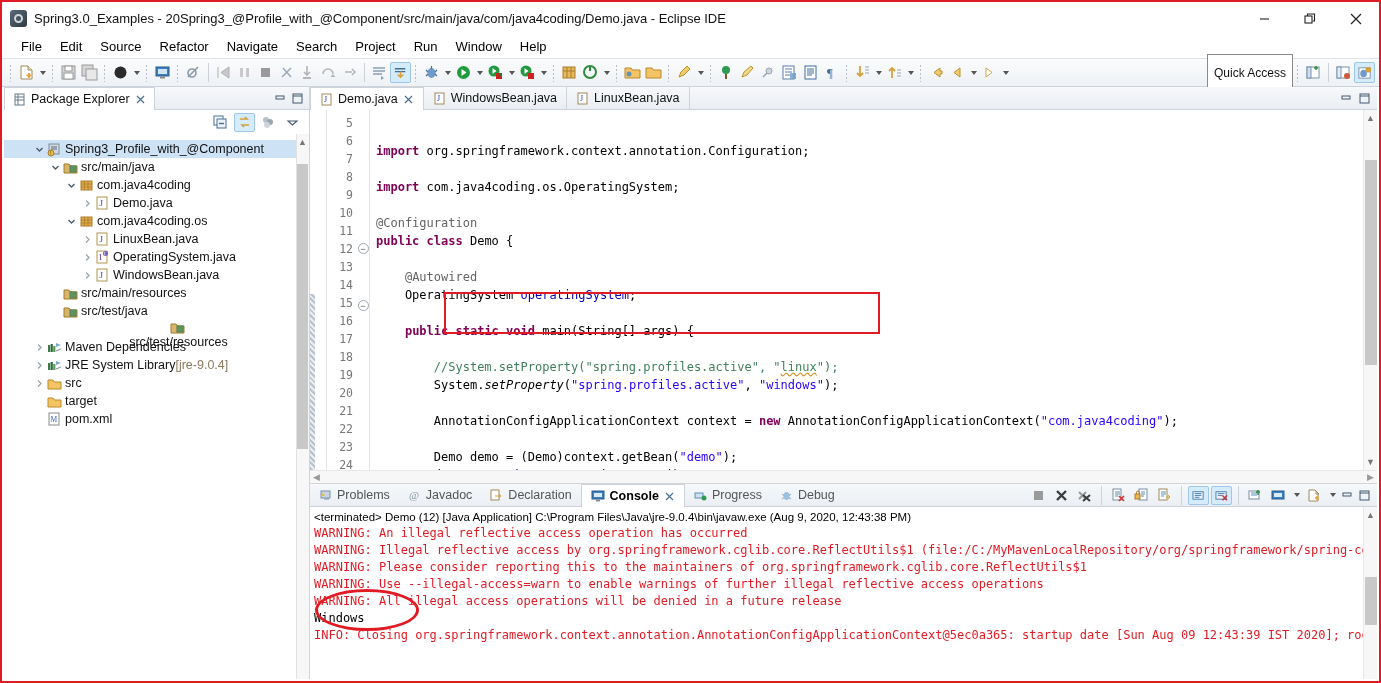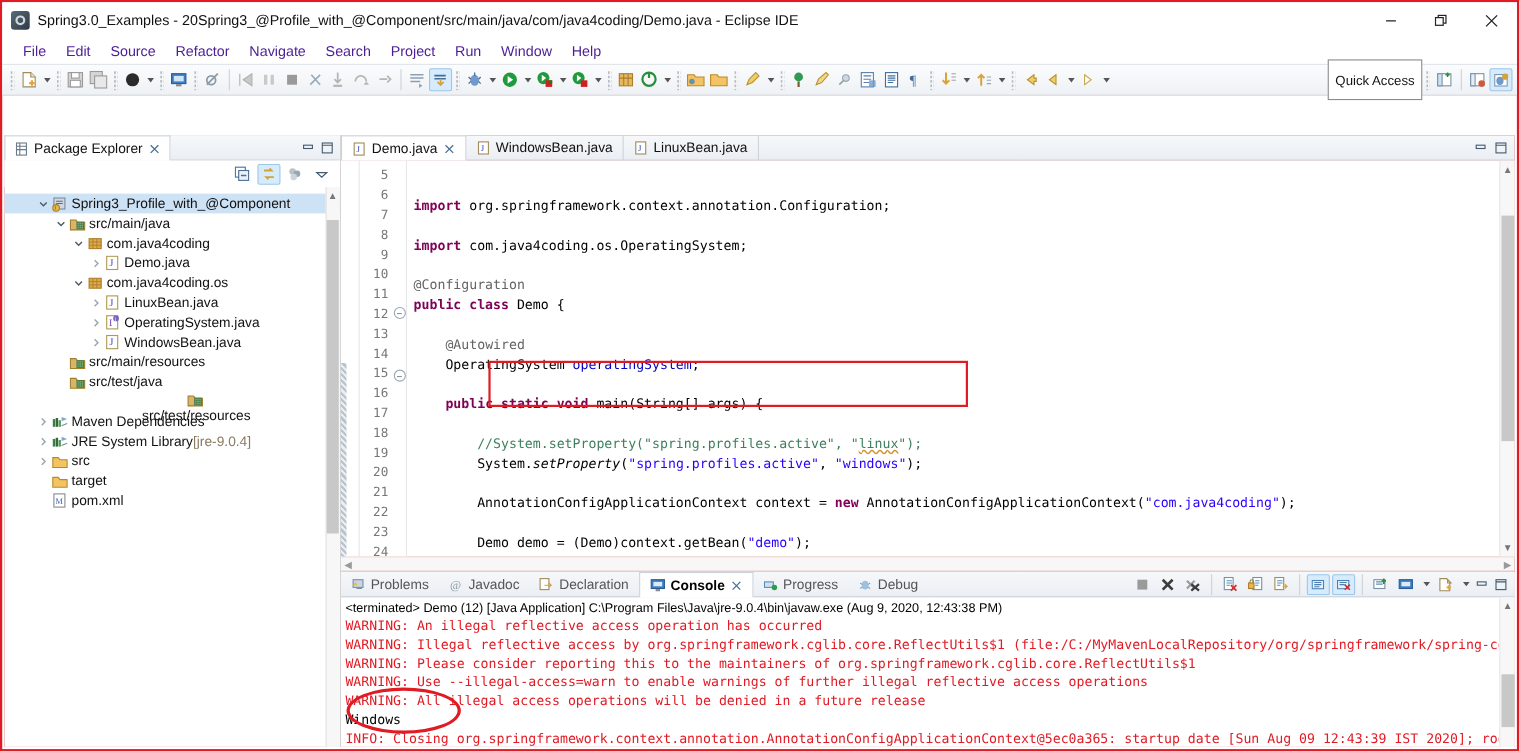--- a/index.html
+++ b/index.html
@@ -29,21 +29,21 @@
     background:linear-gradient(135deg,#5a6a78,#2d3a45);
     display:flex;align-items:center;justify-content:center;
     margin-right:7px;flex:none;
   }
   .title-icon .ring{width:9px;height:9px;border:2px solid #cfd8de;border-radius:50%;}
   .title-text{font-size:13px;color:#111;white-space:nowrap;}
   .wincontrols{margin-left:auto;display:flex;height:33px;}
   .wc{width:46px;height:33px;display:flex;align-items:center;justify-content:center;color:#222;font-size:14px;}
   
   .menubar{height:23px;display:flex;align-items:center;padding-left:10px;background:#fff;gap:0px;}
-  .menuitem{padding:3px 9px;font-size:13px;color:#4c1d95;white-space:nowrap;}
+  .menuitem{padding:3px 9px;font-size:13px;color:#000000;white-space:nowrap;}
   
   .toolbar{
     height:29px;background:linear-gradient(#fbfcfd,#eef1f5);
     border-top:1px solid #dfe3e8;border-bottom:1px solid #cfd4da;
     display:flex;align-items:center;padding:0 4px;gap:0px;
   }
   .tgrip{width:4px;height:18px;margin:0 3px;
     background-image:radial-gradient(circle,#b9bec4 1px,transparent 1px);
     background-size:3px 4px;flex:none;}
   .tsep{width:1px;height:19px;background:#cdd2d8;margin:0 4px;flex:none;}
@@ -52,21 +52,21 @@
   .tarrow{width:11px;height:21px;display:flex;align-items:center;justify-content:center;flex:none;}
   .tarrow:after{content:"";border-left:3.5px solid transparent;border-right:3.5px solid transparent;border-top:4px solid #555;}
   .quick-access{
     margin-left:auto;display:flex;align-items:center;
   }
   .qa-box{
     border:1px solid #8a8a8a;background:#fff;height:37px;
     padding:0 6px;font-size:12px;display:flex;align-items:center;color:#111;
   }
   
-  .main{position:absolute;top:85px;left:2px;right:2px;bottom:2px;display:flex;background:#b91c1c;margin-top:36px;}
+  .main{position:absolute;top:85px;left:2px;right:2px;bottom:2px;display:flex;background:#14532d;}
   
   .pkg{width:306px;flex:none;display:flex;flex-direction:column;border-right:1px solid #d4d4d4;background:#fff;}
   .pkg-tabrow{height:23px;display:flex;align-items:stretch;background:linear-gradient(#f6f8fa,#eaeef3);}
   .pkg-tab{
     display:flex;align-items:center;gap:5px;padding:0 8px;
     background:#fff;border-top:1px solid #cdd3da;border-right:1px solid #cdd3da;border-left:1px solid #cdd3da;
     font-size:12.5px;color:#111;
   }
   .pkg-tabfill{flex:1;border-bottom:1px solid #cdd3da;}
   .pkg-tb-right{display:flex;align-items:center;gap:2px;padding:0 4px;border-bottom:1px solid #cdd3da;}

